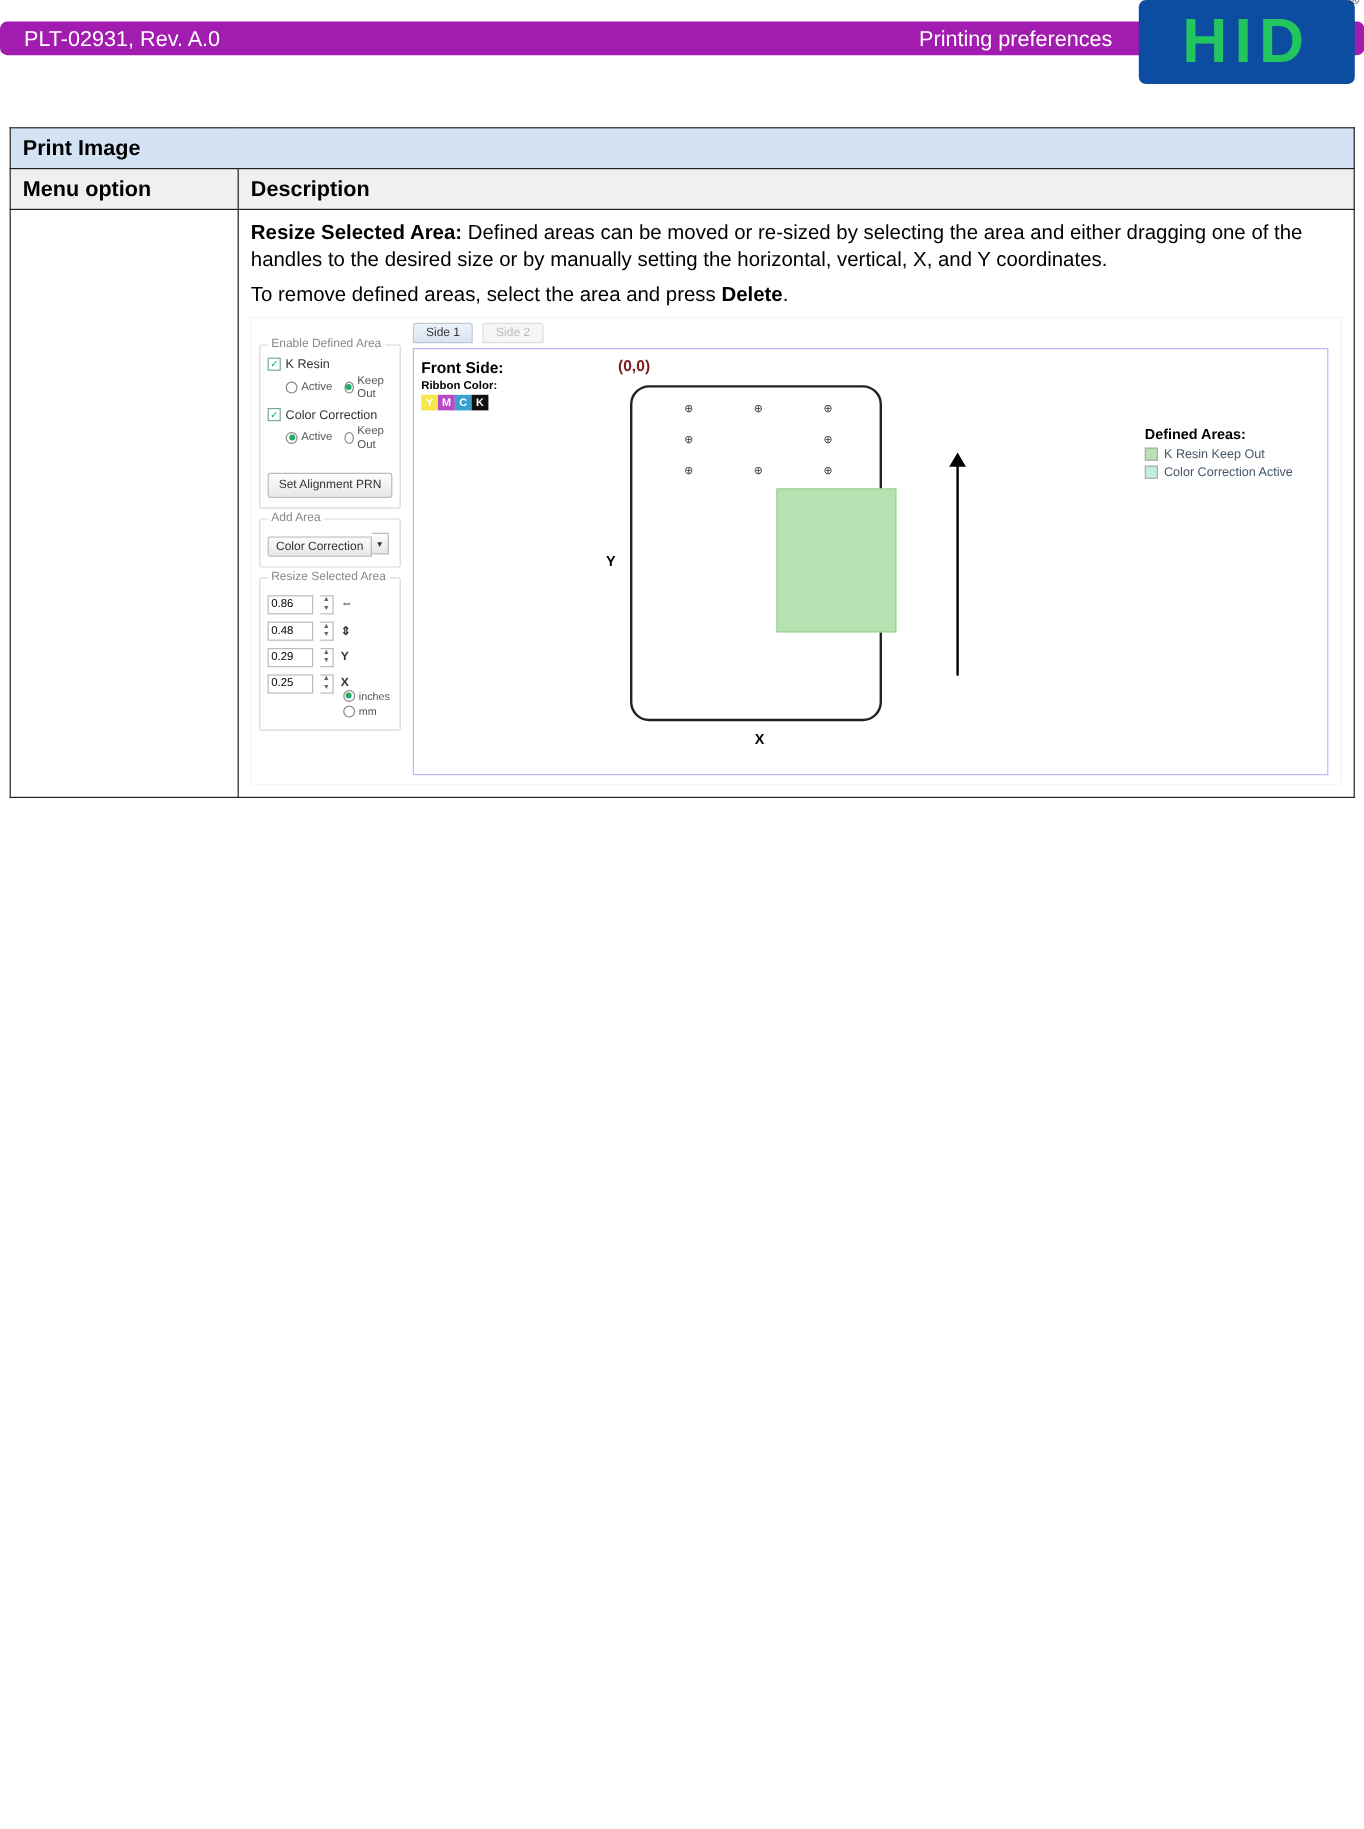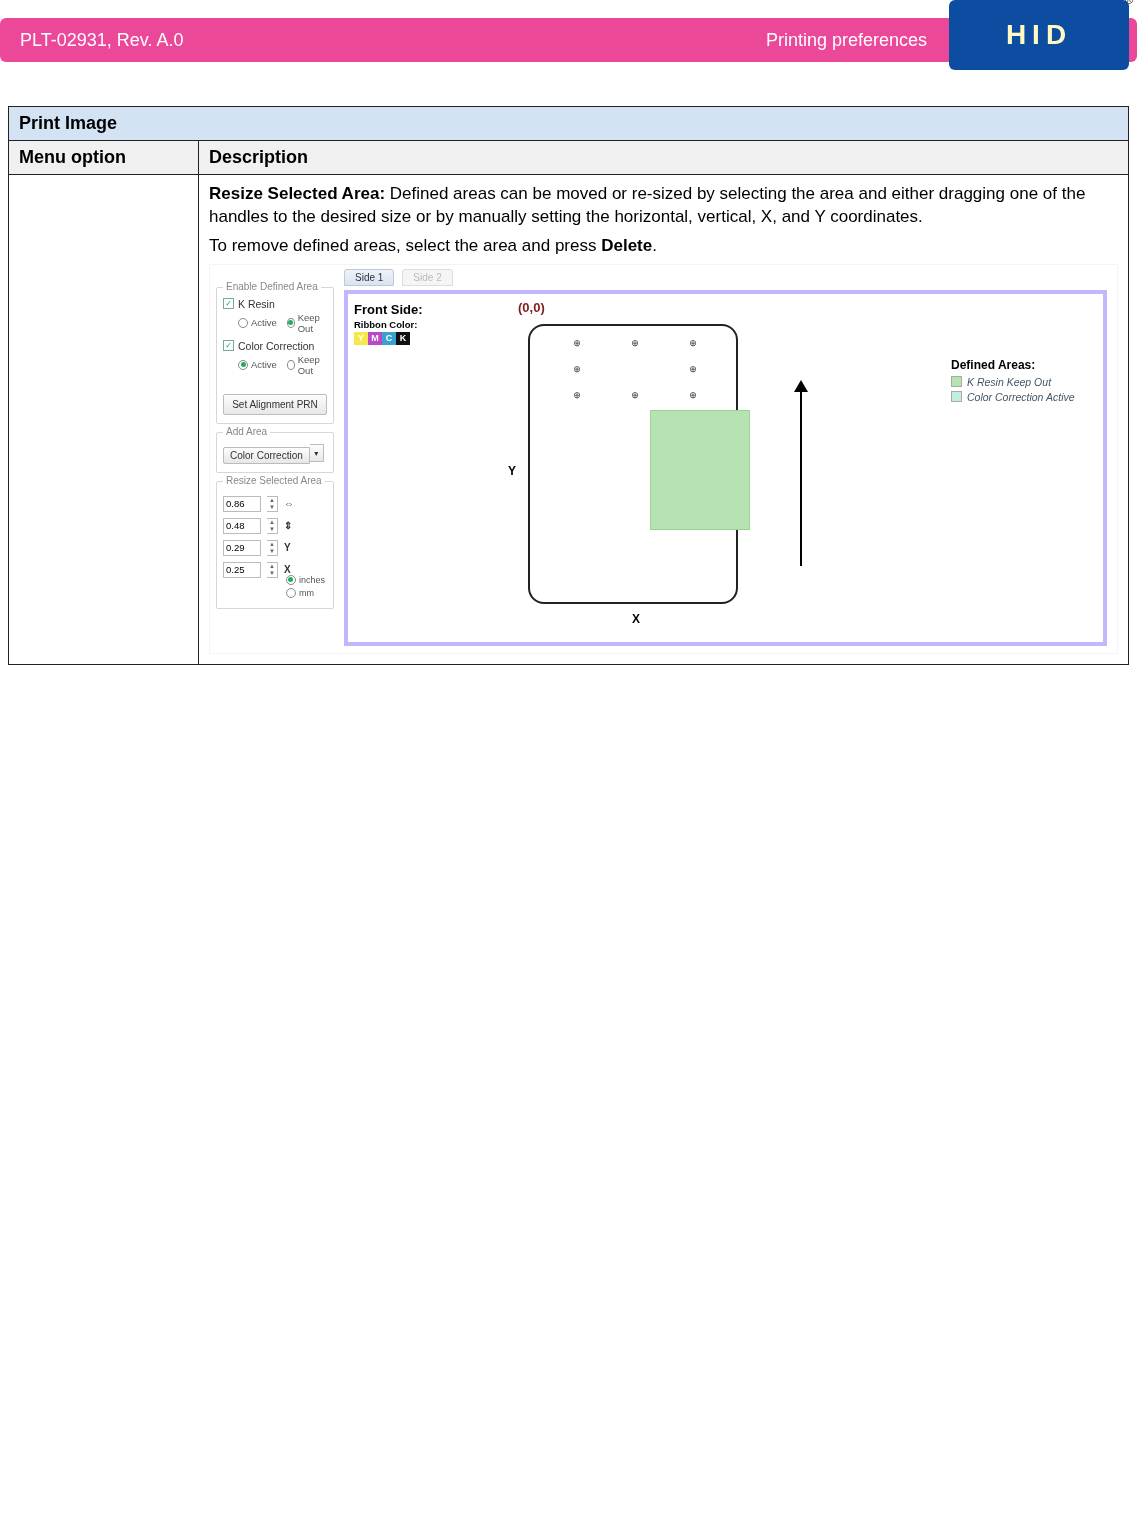--- a/index.html
+++ b/index.html
@@ -12,22 +12,22 @@
   }
   .page { width: 1137px; min-height: 1524px; position: relative; }
   
   .topbar {
     position: relative;
     height: 70px;
   }
   .topbar .band {
     position: absolute;
     left: 0; right: 0; top: 18px;
-    height: 44px;
-    background: #ec4899;
+    height: 28px;
+    background: #a21caf;
     border-radius: 6px;
     display: flex;
     align-items: center;
     justify-content: space-between;
     color: #fff;
     padding: 0 20px;
     font-size: 18px;
     text-align: right;
   }
   .logo-box {
@@ -39,23 +39,23 @@
     background: #0c4da2;
     border-radius: 6px;
     display: flex;
     align-items: center;
     justify-content: center;
     color: #fff;
   }
   .logo-box .hid {
     font-family: Arial, sans-serif;
     font-weight: 900;
-    font-size: 28px;
+    font-size: 52px;
     letter-spacing: 6px;
-    color: #fef9c3;
+    color: #22c55e;
   }
   .logo-box .r {
     position: absolute;
     right: -4px;
     top: -6px;
     font-size: 11px;
     color: #333;
   }
   .band .left { font-weight: 400; }
   .band .right { margin-right: 190px; font-weight: 400; }
@@ -154,21 +154,21 @@
   .tab {
     padding: 2px 10px;
     font-size: 10px;
     border: 1px solid #c0c8d4;
     border-radius: 3px 3px 0 0;
     background: linear-gradient(#eef3fb,#d9e4f1);
     color: #333;
   }
   .tab.inactive { color:#bbb; background:#f5f5f5; border-color:#ddd; }
   .panel {
-    border: 4px solid #c4b5fd;
+    border: 1px solid #c4b5fd;
     background: #fff;
     height: 356px;
     position: relative;
     padding: 6px;
   }
   .front-side {
     font-weight: bold;
     font-size: 13px;
     color: #000;
     margin: 2px 0 2px 0;
@@ -235,21 +235,21 @@
     border-right: 7px solid transparent;
     border-bottom: 12px solid #000;
   }
   .defined {
     position: absolute;
     right: 2px; top: 64px;
     width: 150px;
     font-size: 10.5px;
   }
   .defined .hd { font-weight: bold; font-size: 12px; color:#000; margin-bottom:4px; }
-  .leg { display:flex; align-items:center; gap:5px; margin: 3px 0; color:#456;font-style:italic; }
+  .leg { display:flex; align-items:center; gap:5px; margin: 3px 0; color:#456; }
   .sw { width:11px; height:11px; border:1px solid #aaa; }
   .sw.g { background:#b6e3b1; }
   .sw.c { background:#c2eedd; }
   
   .footer {
     position: absolute;
     left: 0; right: 0;
     bottom: 12px;
     height: 36px;
     background: #0c4da2;

